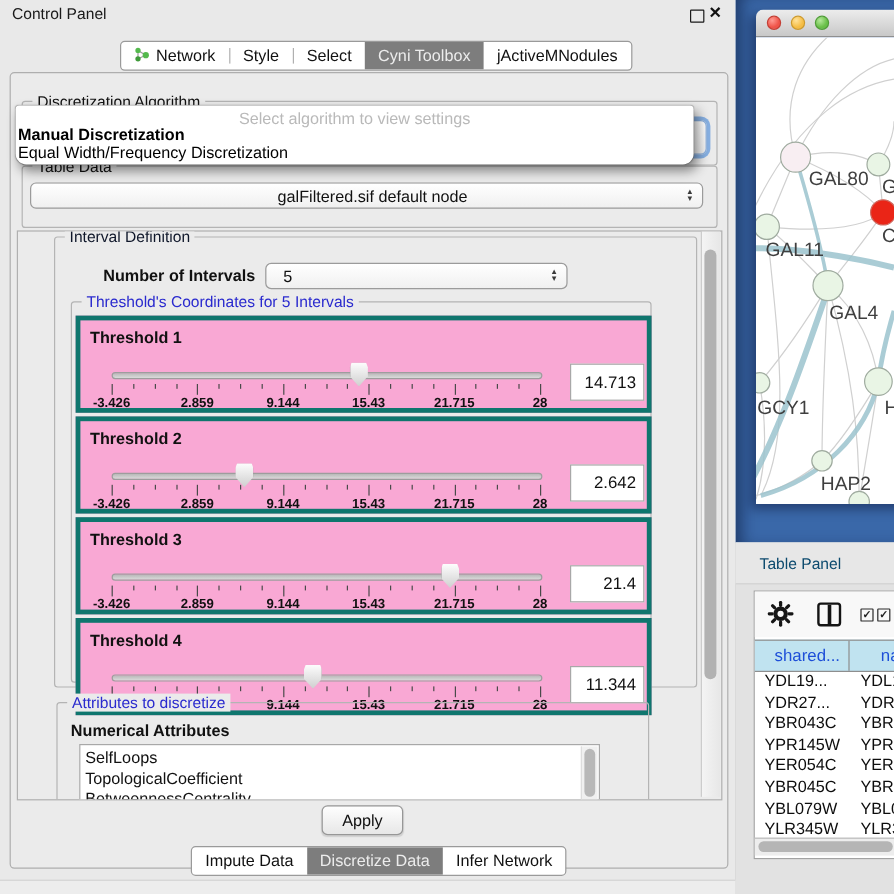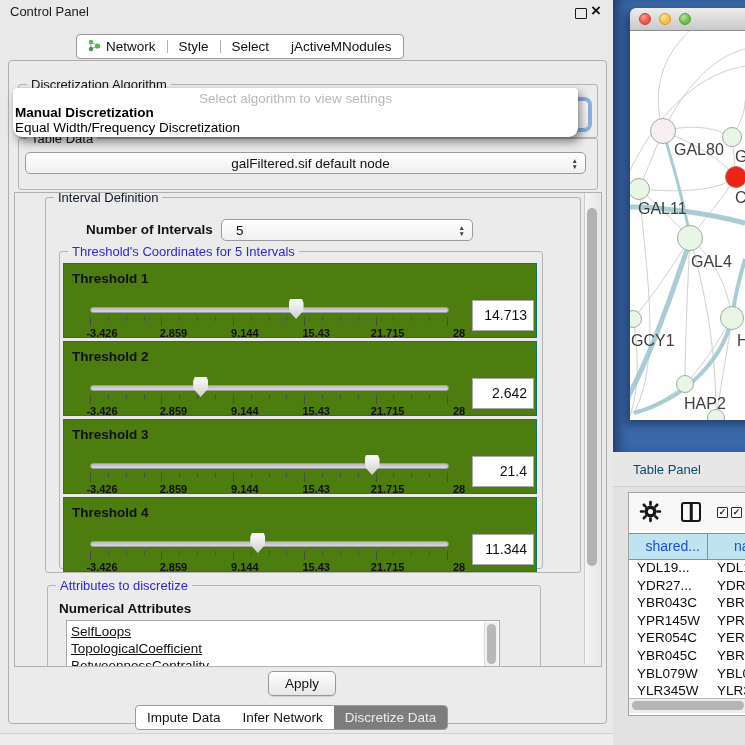--- a/index.html
+++ b/index.html
@@ -11,21 +11,21 @@
   }
   .abs{position:absolute;}
 
   
   #control-panel{left:0;top:0;width:613px;height:745px;background:#e9e9e9;border-right:1px solid #b6b6b6;}
   #cp-title{left:10px;top:4px;font-size:13px;color:#1a1a1a;}
   #float-icon{left:575px;top:8px;width:10px;height:9px;border:1.5px solid #1a1a1a;border-radius:1px;}
   #close-icon{left:591px;top:1px;font-size:17px;font-weight:900;color:#111;}
 
   
-  .segbar{display:flex;align-items:stretch;height:23px;background:#fff;border:1px solid #9a9a9a;border-radius:4px;overflow:hidden;}
+  .segbar{display:flex;align-items:stretch;height:23px;background:#fff;border:1px solid #9a9a9a;border-radius:4px;overflow:hidden;margin-left:24px;}
   .seg{display:flex;align-items:center;gap:5px;padding:0 11px;font-size:13.5px;color:#111;white-space:nowrap;}
   .seg.dark{background:#7d7d7d;color:#ececec;}
   .sep{width:1px;height:13px;background:#b0b0b0;align-self:center;}
   #top-tabs{left:76px;top:34px;}
   #bottom-tabs{left:135px;top:705px;}
 
   
   #outer-panel{left:8px;top:60px;width:597px;height:662px;border:1px solid #aeaeae;border-radius:4px;background:#ebebeb;}
   #bottom-strip{left:0;top:733px;width:613px;height:12px;background:#ededed;border-top:1px solid #d2d2d2;}
 
@@ -55,38 +55,38 @@
   #scrollpane{left:14px;top:192px;width:586px;height:473px;border:1px solid #b0b0b0;background:#ebebeb;overflow:hidden;}
   #v-scrollbar{left:584px;top:193px;width:15px;height:471px;background:linear-gradient(90deg,#f4f4f4,#e7e7e7);border-left:1px solid #cccccc;}
   #v-thumb{left:2px;top:15px;width:10px;height:358px;background:#b2b2b2;border-radius:6px;}
 
   #interval-group{left:44px;top:196px;width:534px;height:374px;}
   #numint-label{left:85px;top:221px;font-size:13.5px;font-weight:bold;color:#111;}
   #numint-combo{left:220px;top:218px;width:252px;height:22px;line-height:22px;padding-left:14px;box-sizing:border-box;}
 
   #thr-group{left:58px;top:250px;width:482px;height:316px;}
   #thresholds{left:62px;top:262px;width:474px;}
-  .thr-row{position:relative;width:472px;height:73px;margin-bottom:3px;border:1px solid #0f766e;background:#4d7c0f;}
+  .thr-row{position:relative;width:472px;height:73px;margin-bottom:3px;border:4px solid #0f766e;background:#f9a8d4;}
   .thr-label{position:absolute;left:8px;top:7px;font-size:13.5px;font-weight:bold;color:#111;}
   .track{position:absolute;left:26px;top:43px;width:357px;height:4px;background:linear-gradient(#b9b9b9,#dadada);border:1px solid #9d9d9d;border-radius:3px;}
   .thumb{position:absolute;top:35px;width:15px;height:20px;background:linear-gradient(#fdfdfd,#cfcfcf);
     clip-path:polygon(10% 0,90% 0,100% 20%,100% 58%,50% 100%,0 58%,0 20%);filter:drop-shadow(0 0 1px #7d7d7d);}
   .ticks{position:absolute;left:26px;top:53px;width:358px;height:10px;}
   .tick{position:absolute;top:0;width:1px;height:4px;background:#4a4a4a;}
   .tick.major{height:9px;}
-  .ticklabs{position:absolute;left:38px;top:58px;width:358px;height:14px;}
+  .ticklabs{position:absolute;left:26px;top:58px;width:358px;height:14px;}
   .ticklab{position:absolute;top:5px;transform:translateX(-50%);font-size:11px;font-weight:bold;color:#111;white-space:nowrap;}
   .thr-value{position:absolute;left:408px;top:36px;width:54px;height:29px;line-height:29px;background:#fff;border:1px solid #a8a8a8;
     text-align:right;padding-right:6px;font-size:14px;color:#111;}
 
   #attr-group{left:46px;top:584px;width:492px;height:110px;}
   #attr-subtitle{left:58px;top:600px;font-size:13.5px;font-weight:bold;color:#111;}
   #attr-list{left:65px;top:619px;width:432px;height:70px;background:#fff;border:1px solid #a8a8a8;overflow:hidden;}
   #attr-list ul{margin:0;padding:2px 0 0 4px;list-style:none;}
-  #attr-list li{font-size:13.5px;color:#111;line-height:17px;white-space:nowrap;text-decoration:underline;}
+  #attr-list li{font-size:13.5px;color:#111;line-height:17px;white-space:nowrap;}
   #attr-scrollbar{position:absolute;right:1px;top:1px;bottom:1px;width:13px;background:#f0f0f0;border-left:1px solid #ddd;}
   #attr-thumb{position:absolute;left:2px;top:2px;width:9px;height:40px;background:#b8b8b8;border-radius:5px;}
 
   #apply-btn{left:268px;top:671px;width:66px;height:23px;line-height:23px;text-align:center;font-size:13.5px;color:#111;
     background:linear-gradient(#fefefe,#e7e7e7);border:1px solid #979797;border-radius:5px;box-shadow:0 1px 1px rgba(0,0,0,.12);}
 
   
   #right-col{left:613px;top:0;width:132px;height:745px;background:#e2e2e2;}
   #blue-area{left:0;top:0;width:132px;height:452px;background:#3a68a9;box-shadow:inset 10px 0 12px -5px rgba(5,15,45,.5);}
   #net-window{left:17px;top:8px;width:139px;height:412px;border-radius:6px 0 0 0;box-shadow:-4px 4px 10px rgba(0,0,30,.4);}
@@ -144,20 +144,23 @@
       </span>
       <span>Network</span>
     </div>
     <div class="sep"></div>
     <div class="seg">
         <span>Style</span>
       </div>
     <div class="sep"></div>
     <div class="seg">
         <span>Select</span>
+      </div>
+    <div class="seg dark">
+        <span>Cyni Toolbox</span>
       </div>
     <div class="seg">
         <span>jActiveMNodules</span>
       </div>
   </div>
 
   <div class="abs" id="outer-panel"></div>
 
   <div class="abs group" id="algo-group">
     <span class="group-label">Discretization Algorithm</span>
@@ -368,25 +371,25 @@
   <div class="abs" id="v-scrollbar">
     <div class="abs" id="v-thumb"></div>
   </div>
 
   <div class="abs" id="apply-btn">Apply</div>
 
   <div class="abs segbar" id="bottom-tabs">
     <div class="seg">
         <span>Impute Data</span>
       </div>
+    <div class="seg dark">
+        <span>Discretize Data</span>
+      </div>
     <div class="seg">
         <span>Infer Network</span>
-      </div>
-    <div class="seg dark">
-        <span>Discretize Data</span>
       </div>
   </div>
 
   <div class="abs" id="bottom-strip"></div>
 </div>
 
 <div class="abs" id="right-col">
 
   <div class="abs" id="blue-area">
     <div class="abs" id="net-window">

